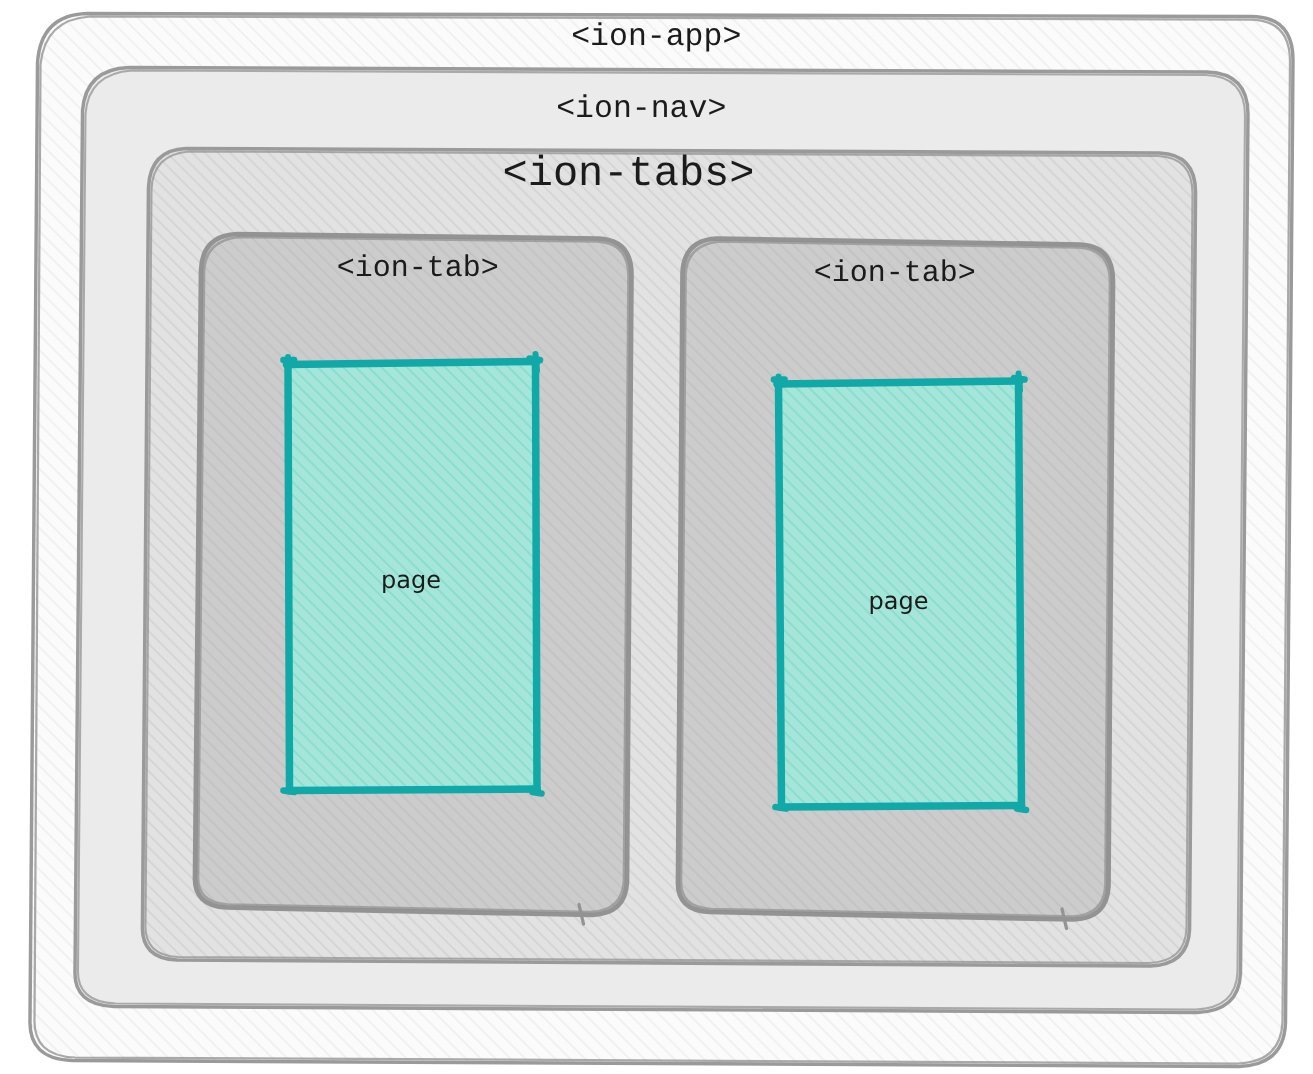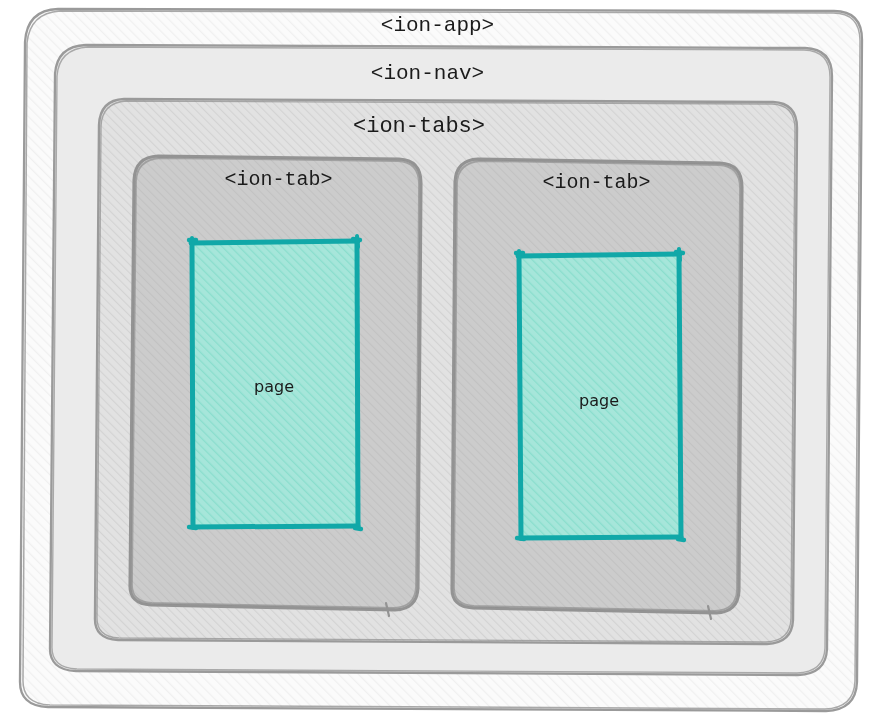--- a/index.html
+++ b/index.html
@@ -29,21 +29,21 @@
   .label {
     position: absolute;
     white-space: nowrap;
     color: #1b1b1b;
     font-family: "Liberation Mono", "DejaVu Sans Mono", monospace;
     text-align: center;
     user-select: none;
   }
   .label-app   { font-size: 21px; left: 0;   top: 14px;  width: 875px; }
   .label-nav   { font-size: 21px; left: 0;   top: 62px;  width: 855px; }
-  .label-tabs  { font-size: 22px; left: 0;   top: 114px; width: 838px; }
+  .label-tabs  { font-size: 28px; left: 0;   top: 101px; width: 838px; }
   .label-tab-1 { font-size: 20px; left: 138px; top: 168px; width: 281px; }
   .label-tab-2 { font-size: 20px; left: 456px; top: 171px; width: 281px; }
   .label-page {
     position: absolute;
     font-family: "DejaVu Sans", "Liberation Sans", sans-serif;
     font-size: 16px;
     color: #1b1b1b;
     white-space: nowrap;
     text-align: center;
     user-select: none;

